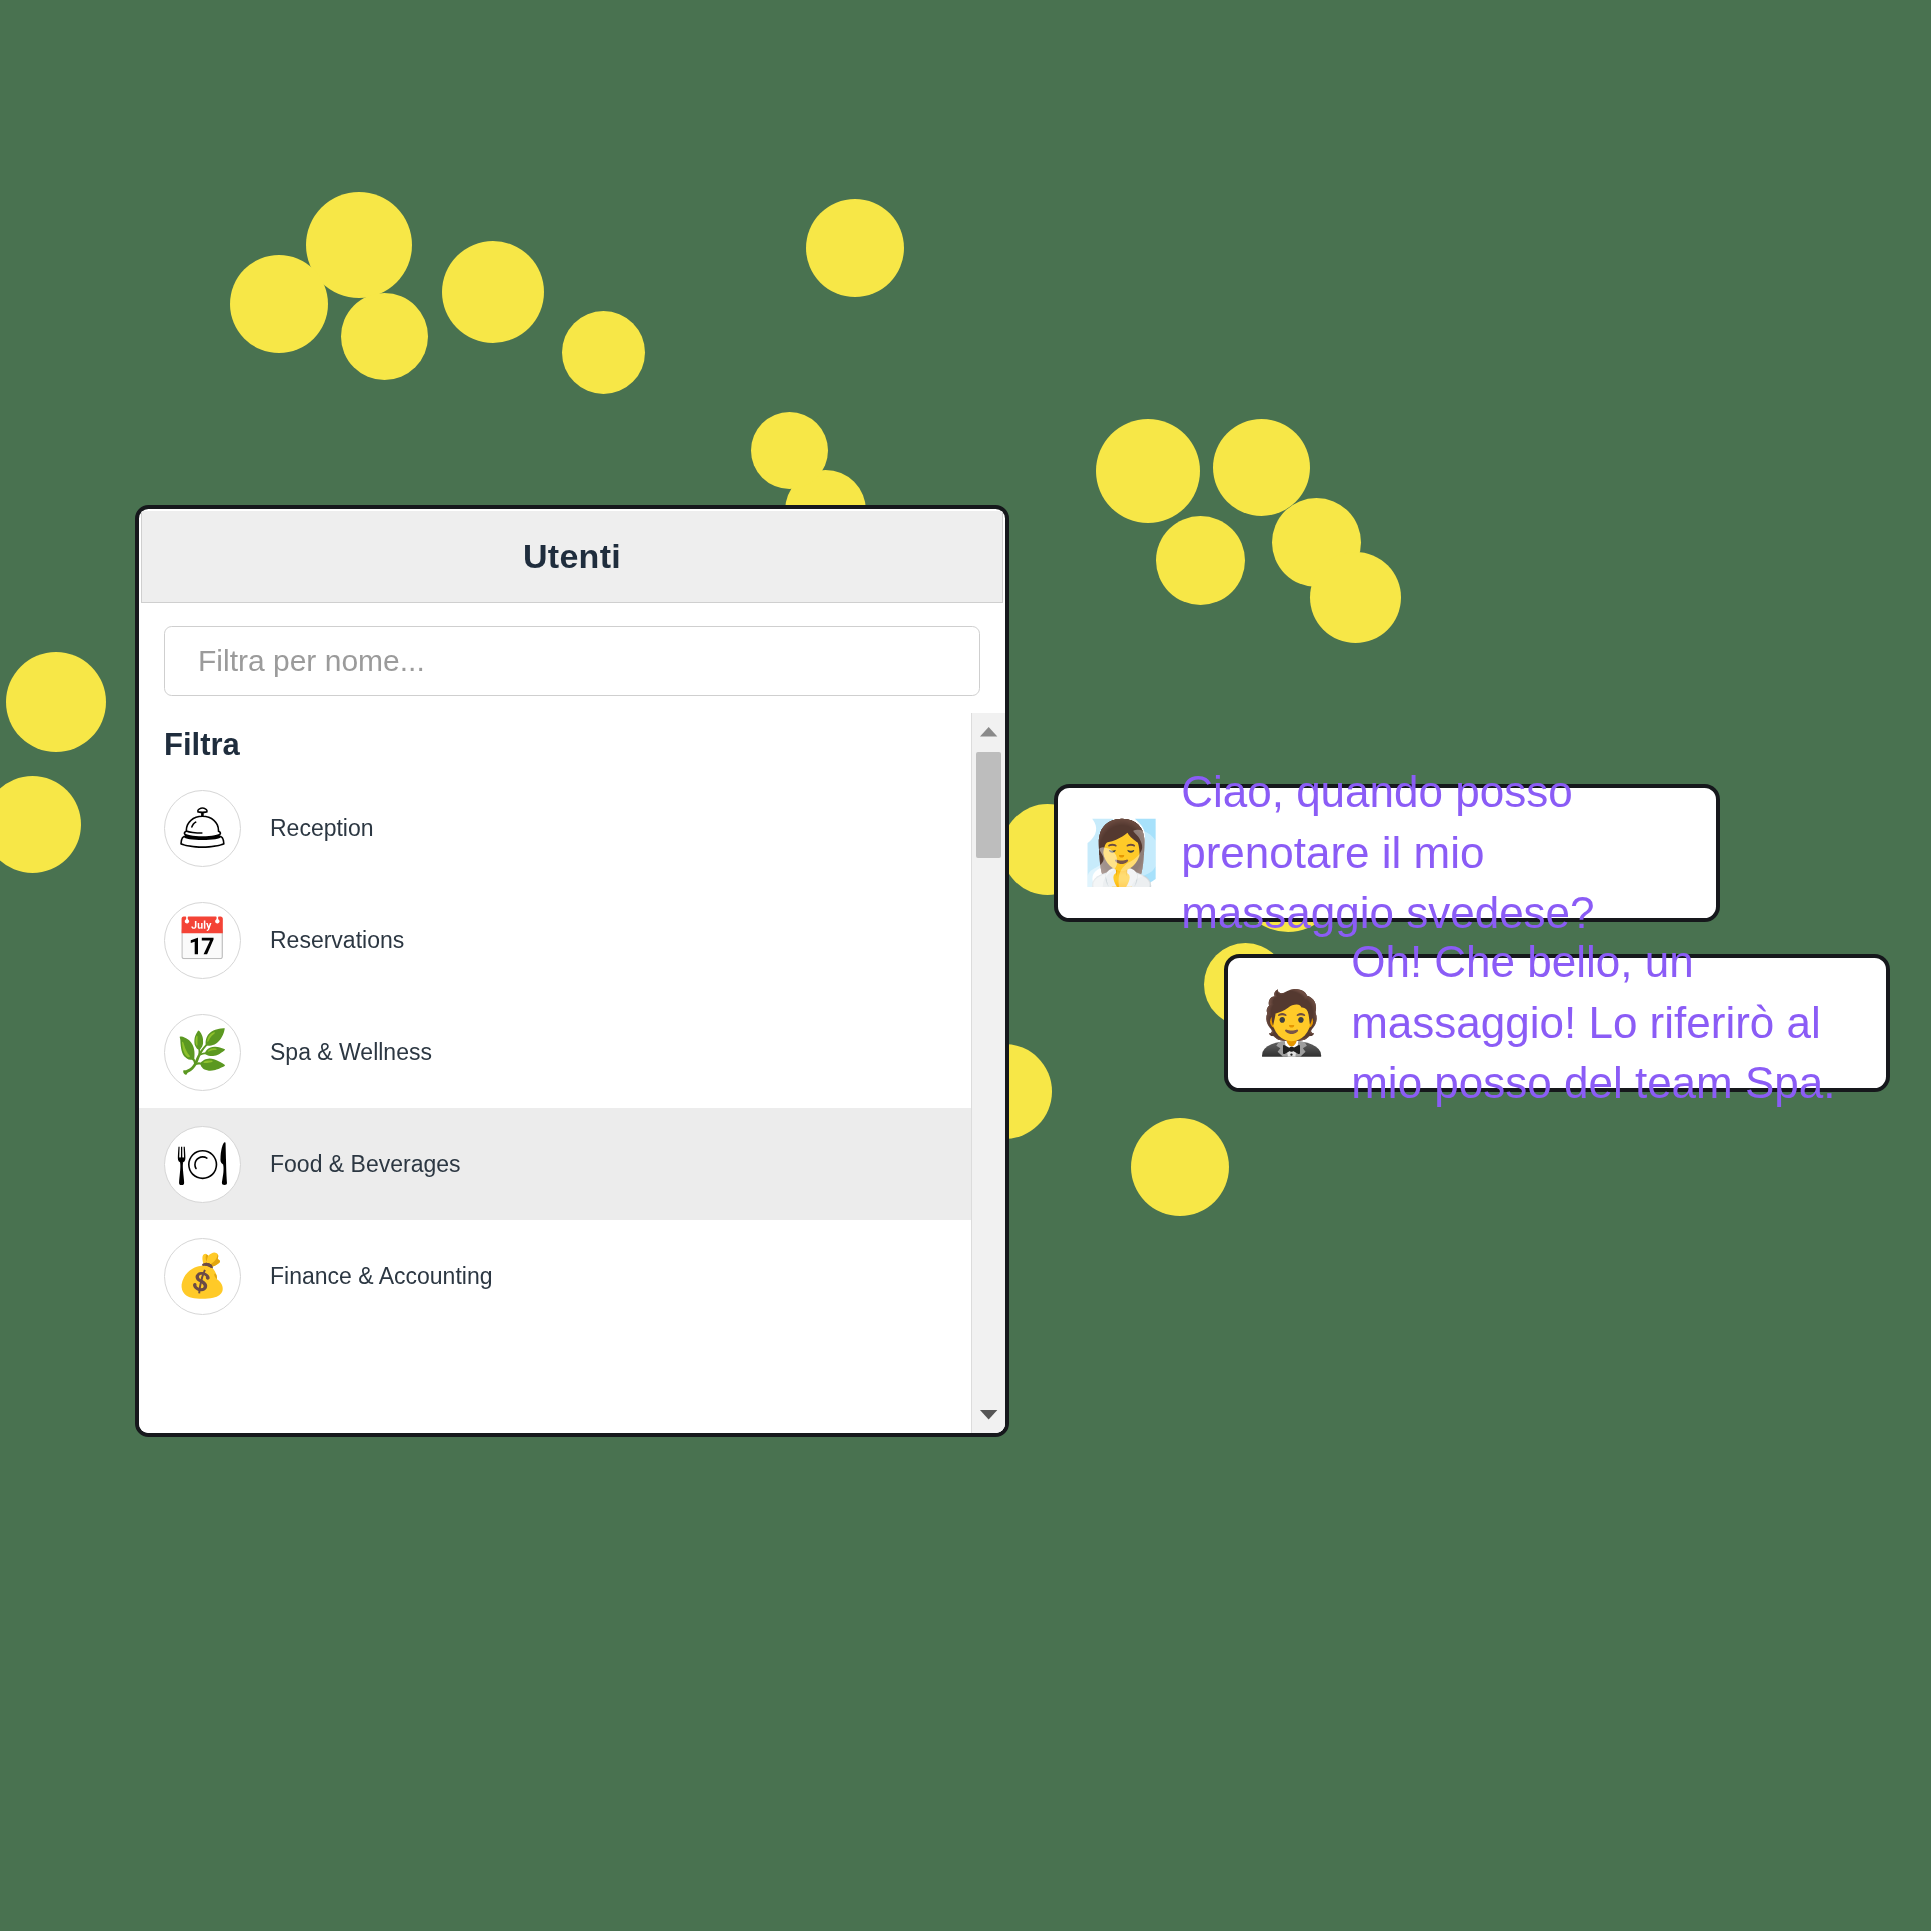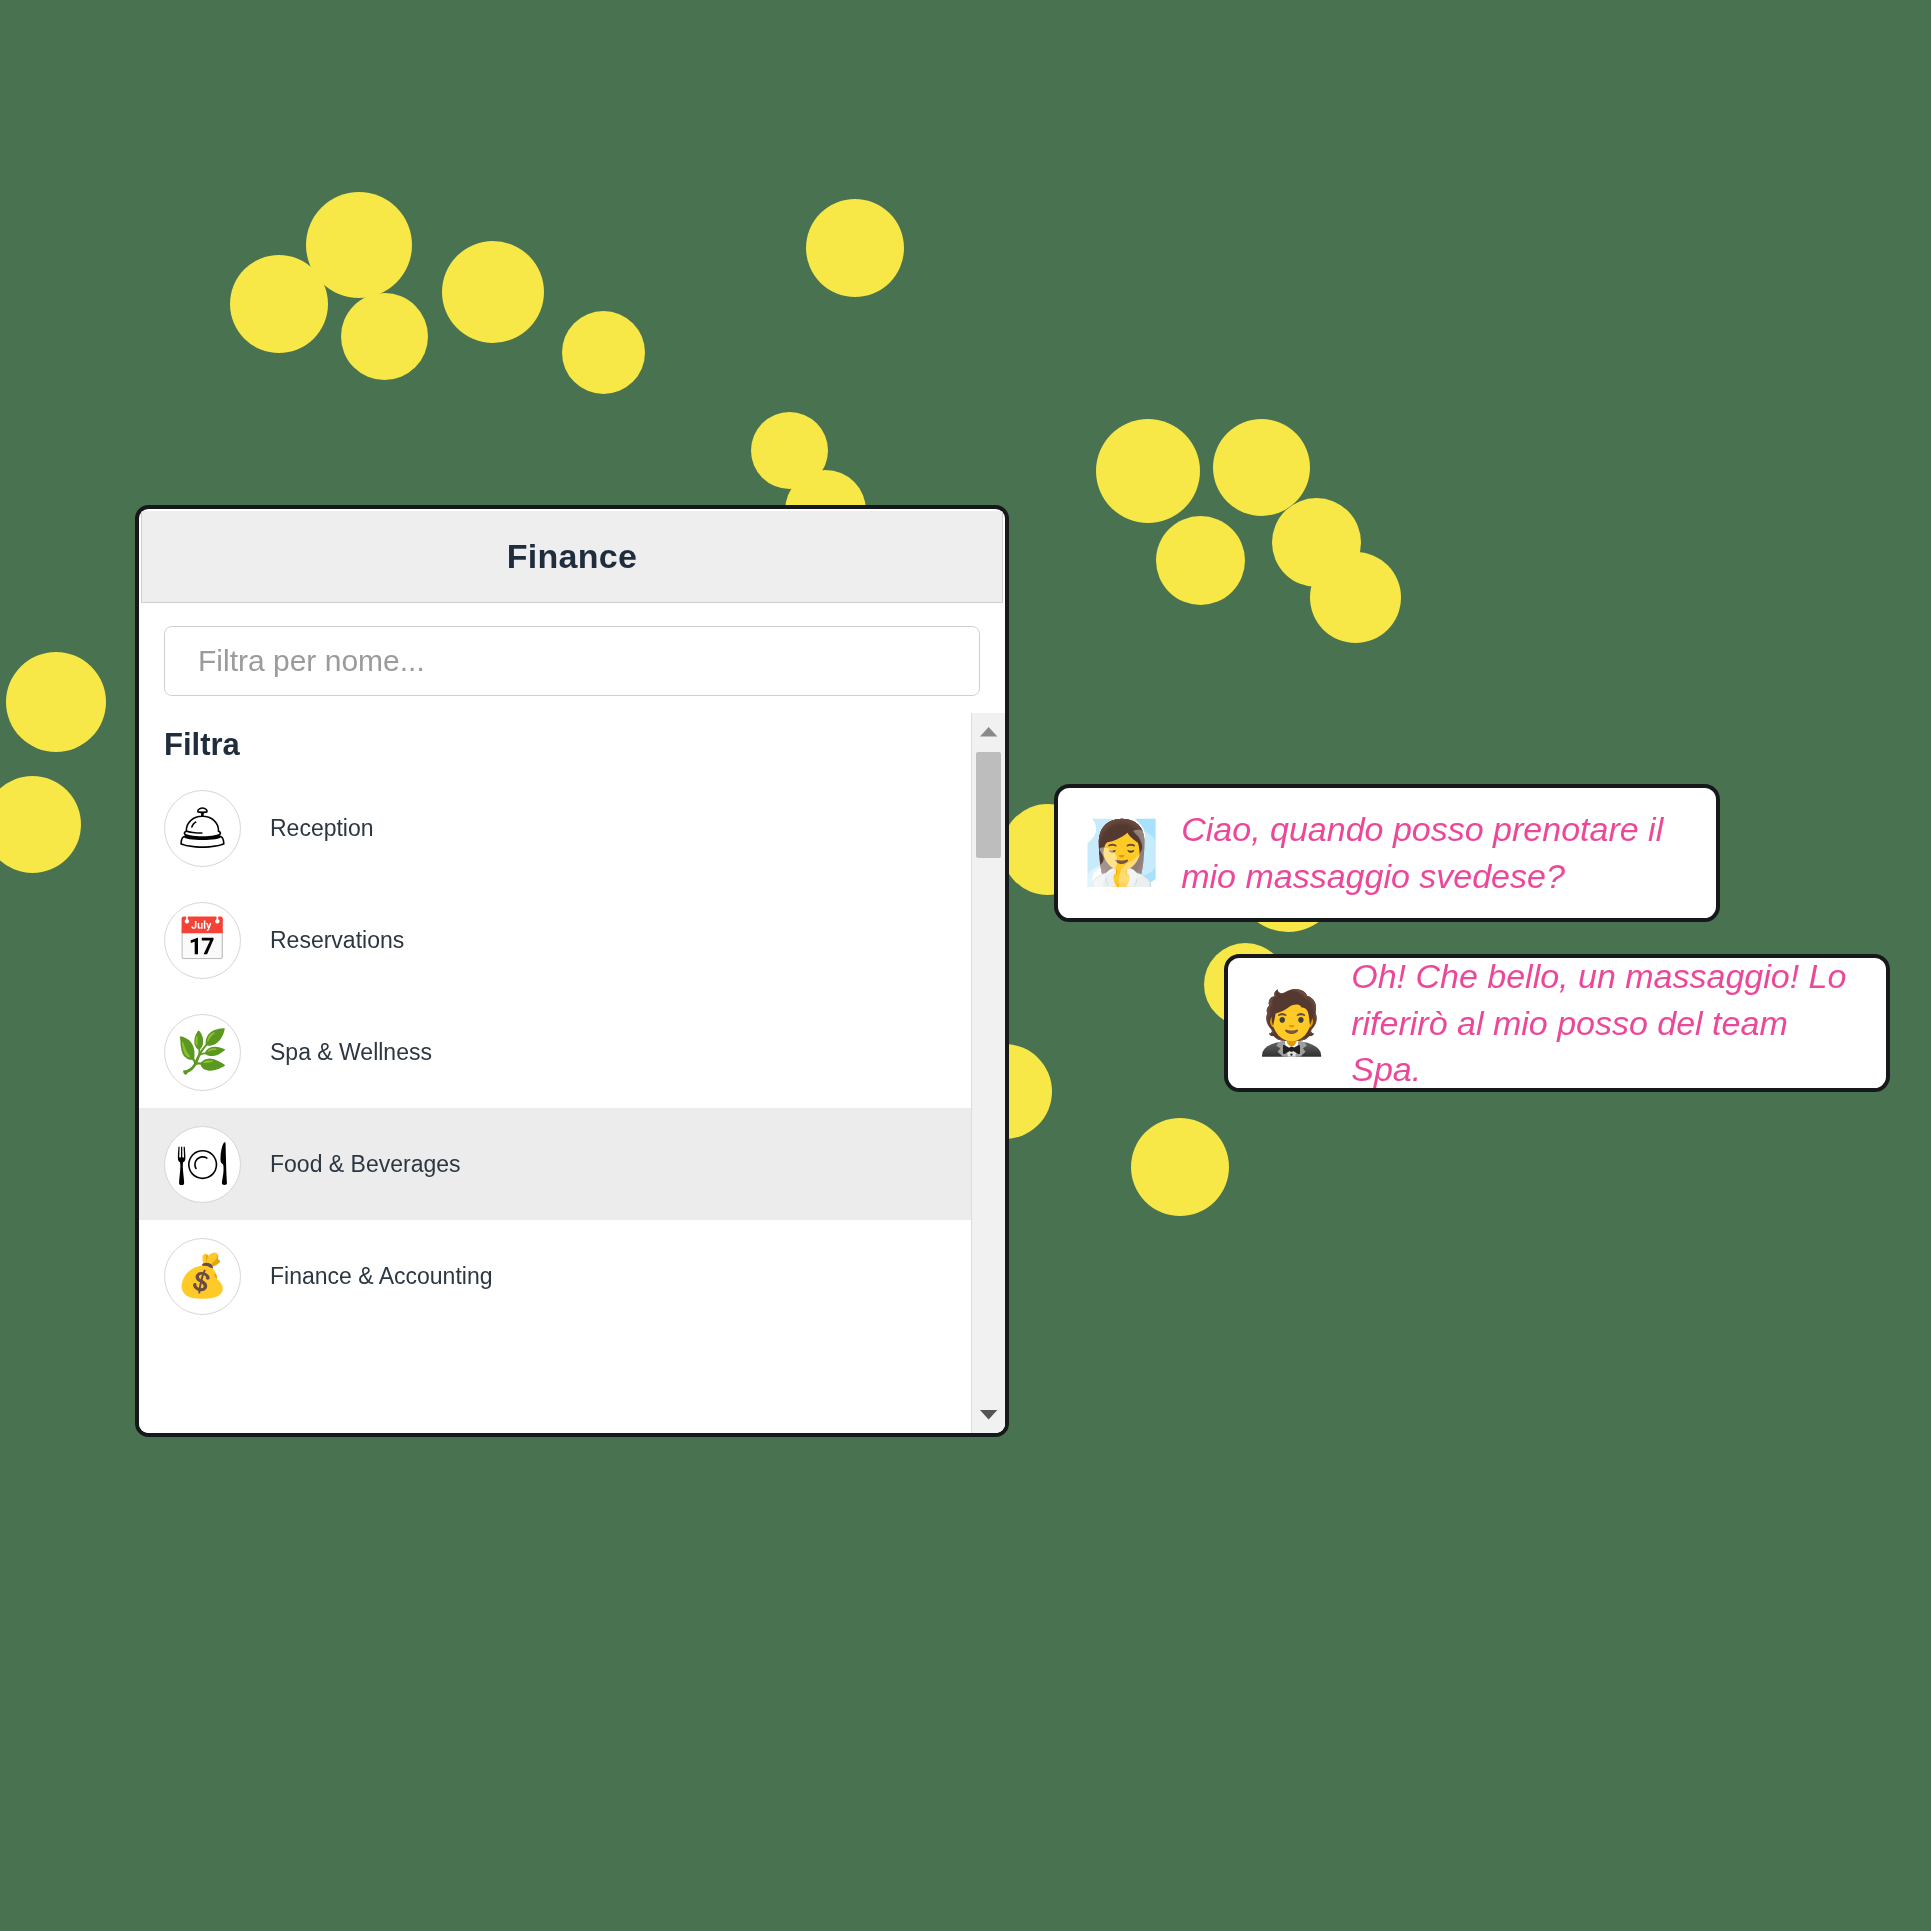--- a/index.html
+++ b/index.html
@@ -171,24 +171,23 @@
     align-items: center;
     padding: 21px 25px;
   }
   .bubble-avatar {
     flex: 0 0 auto;
     font-size: 62px;
     line-height: 1;
     margin-right: 21px;
   }
   .bubble-text {
-    font-size: 34px;
+    font-size: 44px;
     line-height: 1.38;
-    color: #ec4899;
-    font-style: italic;
+    color: #8b5cf6;
   }
   #bubble-guest {
     left: 1054px;
     top: 784px;
     width: 666px;
     height: 138px;
   }
   #bubble-staff {
     left: 1224px;
     top: 954px;
@@ -230,21 +229,21 @@
       <div class="dot" style="left: 957px; top: 1044px; width: 95px; height: 95px; background: rgb(247, 231, 71);"></div>
       <div class="dot" style="left: 782px; top: 1051px; width: 100px; height: 100px; background: rgb(247, 231, 71);"></div>
       <div class="dot" style="left: 1131px; top: 1118px; width: 98px; height: 98px; background: rgb(247, 231, 71);"></div>
       <div class="dot" style="left: 368px; top: 1081px; width: 83px; height: 83px; background: rgb(247, 231, 71);"></div>
       <div class="dot" style="left: 445px; top: 1106px; width: 97px; height: 97px; background: rgb(247, 231, 71);"></div>
     </div>
 
   <div id="assign-dialog">
 
     <div class="dialog-header">
-      <div class="dialog-title">Finance</div>
+      <div class="dialog-title">Utenti</div>
     </div>
 
     <div class="dialog-body">
 
       <div class="filter-wrap">
         <input class="filter-input" type="text" placeholder="Filtra per nome..." style="">
       </div>
 
       <div class="list-region">
         <div class="list-scroll" id="list-scroll">

